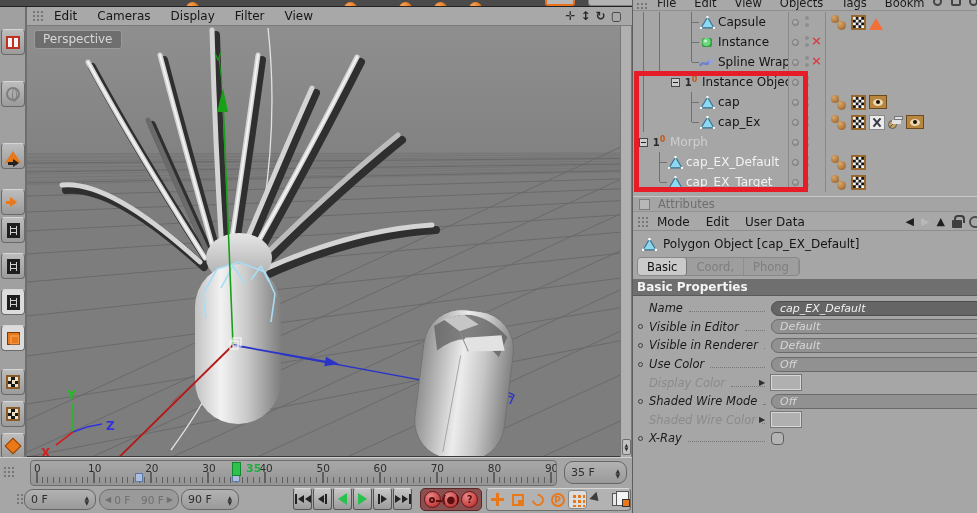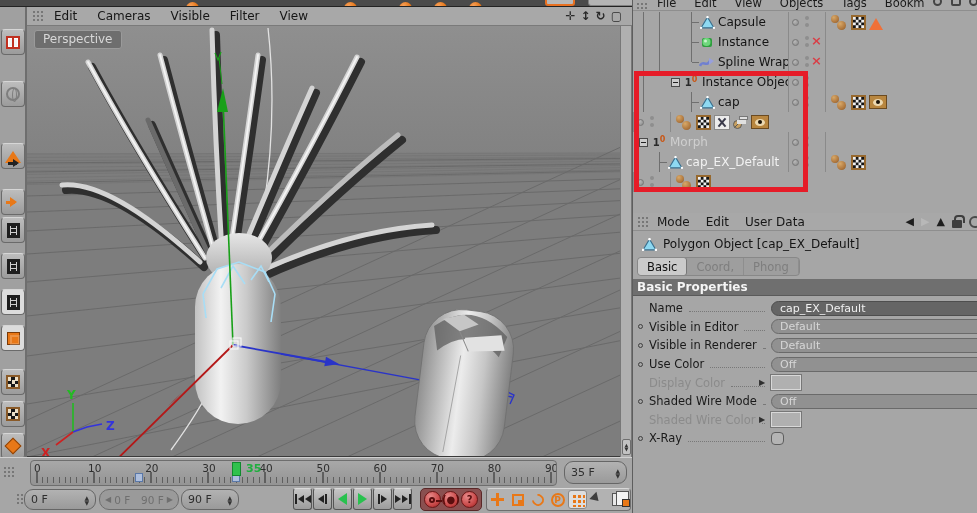--- a/index.html
+++ b/index.html
@@ -169,21 +169,21 @@
     border-bottom:none; border-radius:4px 4px 0 0; }
   .cutcircle { width:12px; height:12px; border:2.5px solid #4a4a4a; border-radius:50%; margin-right:-7px; }
   #attr-objrow { position:absolute; left:0; top:233px; width:345px; height:22px; display:flex; align-items:center; font-size:12px; color:#141414; }
   #attr-objrow .obj-icon { margin:0 6px 0 8px; }
   #attr-tabs { position:absolute; left:4px; top:257px; height:19px; display:flex; border:1px solid #888; border-radius:4px; background:#9e9e9e; overflow:hidden;}
   .tab { padding:2px 9px 3px; font-size:11.5px; color:#7e7e7e; border-right:1px solid #8e8e8e; }
   .tab.on { background:#cacaca; color:#111; border-radius:3px; border:1px solid #777; margin:-1px 0 -1px -1px; }
   #attr-section { position:absolute; left:0; top:279px; width:345px; height:17px; background:#6f6f6f; color:#f4f4f4;
     font-size:12px; font-weight:bold; display:flex; align-items:center; padding-left:4px; border-bottom:1px solid #5a5a5a;}
   #attr-rows { position:absolute; left:0; top:299px; width:345px; }
-  .a-row { height:18.6px; display:flex; align-items:center; position:relative; padding-left:16px; }
+  .a-row { height:18.6px; display:flex; align-items:center; position:relative; padding-left:16px;font-style:italic; }
   .adot { position:absolute; left:5px; width:5px; height:5px; border:1.5px solid #3e3e3e; border-radius:50%; }
   .a-label { font-size:11.5px; color:#1a1a1a; white-space:nowrap; }
   .a-label.gray { color:#8b8b8b; }
   .leader { width:0; flex:1; border-bottom:1.5px dotted #787878; margin:7px 6px 0 6px; max-width:999px; }
   .a-field-zone { width:207px; flex:none; display:flex; align-items:center; }
   .a-input { width:207px; height:15px; background:#656565; border-radius:8px 0 0 8px; border:1px solid #4e4e4e;
     color:#f0f0f0; font-size:11px; padding:0 8px; display:flex; align-items:center; }
   .a-drop { width:207px; height:15px; background:#919191; border-radius:8px 0 0 8px; border:1px solid #6a6a6a;
     color:#d6d6d6; font-size:11px; padding:0 8px; display:flex; align-items:center; }
   .a-swatch { width:30px; height:15px; background:#b0b0b0; border:1px solid #d8d8d8; outline:1px solid #777; }
@@ -238,21 +238,21 @@
     <div class="lt-btn" style="top: 426px;">
       <span class="li-poly"></span>
     </div>
   </div>
 
 <div id="vp-menubar" class="abs">
   <span class="grip" style="margin-left:5px"></span>
   <span id="vp-menus" style="display:flex">
       <span class="vmenu">Edit</span>
       <span class="vmenu">Cameras</span>
-      <span class="vmenu">Visible</span>
+      <span class="vmenu">Display</span>
       <span class="vmenu">Filter</span>
       <span class="vmenu">View</span>
     </span>
   <span id="vp-right-icons">
     <span style="font-weight:bold">✛</span>
     <span style="font-weight:bold">↕</span>
     <span style="font-weight:bold">↻</span>
     <span>▢</span>
   </span>
 </div>
@@ -721,20 +721,35 @@
           <span class="dot-mini dm1"></span>
           <span class="dot-mini dm2"></span>
         </span>
         <span class="om-tags">
           <span class="tag tag-balls"></span>
           <span class="tag tag-checker"></span>
           <span class="tag tag-eye"></span>
         </span>
       </div>
       <div class="om-row">
+        <span class="om-namearea">
+          <span class="tc tv"></span>
+          <span class="tc"></span>
+          <span class="tc"></span>
+          <span class="tc tbe"></span>
+          <span class="obj-icon">
+            <svg width="15" height="13" viewBox="0 0 14 12">
+              <path d="M7 1 L13 11 L1 11 Z" fill="#8ed9f2" stroke="#3a6f8e"></path>
+              <circle cx="7" cy="1" r="1.1" fill="#fff"></circle>
+              <circle cx="1" cy="11" r="1.1" fill="#fff"></circle>
+              <circle cx="13" cy="11" r="1.1" fill="#fff"></circle>
+            </svg>
+          </span>
+          <span class="om-label col-black">cap_Ex</span>
+        </span>
         <span class="om-dots">
           <span class="dot-big"></span>
           <span class="dot-mini dm1"></span>
           <span class="dot-mini dm2"></span>
         </span>
         <span class="om-tags">
           <span class="tag tag-balls"></span>
           <span class="tag tag-checker"></span>
           <span class="tag tag-morph"></span>
           <span class="tag tag-constraint"></span>
@@ -774,33 +789,50 @@
           <span class="dot-big"></span>
           <span class="dot-mini dm1"></span>
           <span class="dot-mini dm2"></span>
         </span>
         <span class="om-tags">
           <span class="tag tag-balls"></span>
           <span class="tag tag-checker"></span>
         </span>
       </div>
       <div class="om-row">
+        <span class="om-namearea">
+          <span class="tc"></span>
+          <span class="tc tbe"></span>
+          <span class="obj-icon">
+            <svg width="15" height="13" viewBox="0 0 14 12">
+              <path d="M7 1 L13 11 L1 11 Z" fill="#8ed9f2" stroke="#3a6f8e"></path>
+              <circle cx="7" cy="1" r="1.1" fill="#fff"></circle>
+              <circle cx="1" cy="11" r="1.1" fill="#fff"></circle>
+              <circle cx="13" cy="11" r="1.1" fill="#fff"></circle>
+            </svg>
+          </span>
+          <span class="om-label col-white">cap_EX_Target</span>
+        </span>
         <span class="om-dots">
           <span class="dot-big"></span>
           <span class="dot-mini dm1"></span>
           <span class="dot-mini dm2"></span>
         </span>
         <span class="om-tags">
           <span class="tag tag-balls"></span>
           <span class="tag tag-checker"></span>
         </span>
       </div>
     </div>
   <div id="red-box"></div>
 
+  <div id="attr-title">
+    <span class="chk"></span>
+    <span>Attributes</span>
+  </div>
   <div id="attr-menu">
     <span class="grip" style="margin-left:4px"></span>
     <span id="attr-menus" style="display:flex">
         <span class="vmenu">Mode</span>
         <span class="vmenu">Edit</span>
         <span class="vmenu">User Data</span>
       </span>
     <span id="attr-nav">
       <span class="nav-back">◀</span>
       <span class="nav-fwd">▶</span>

